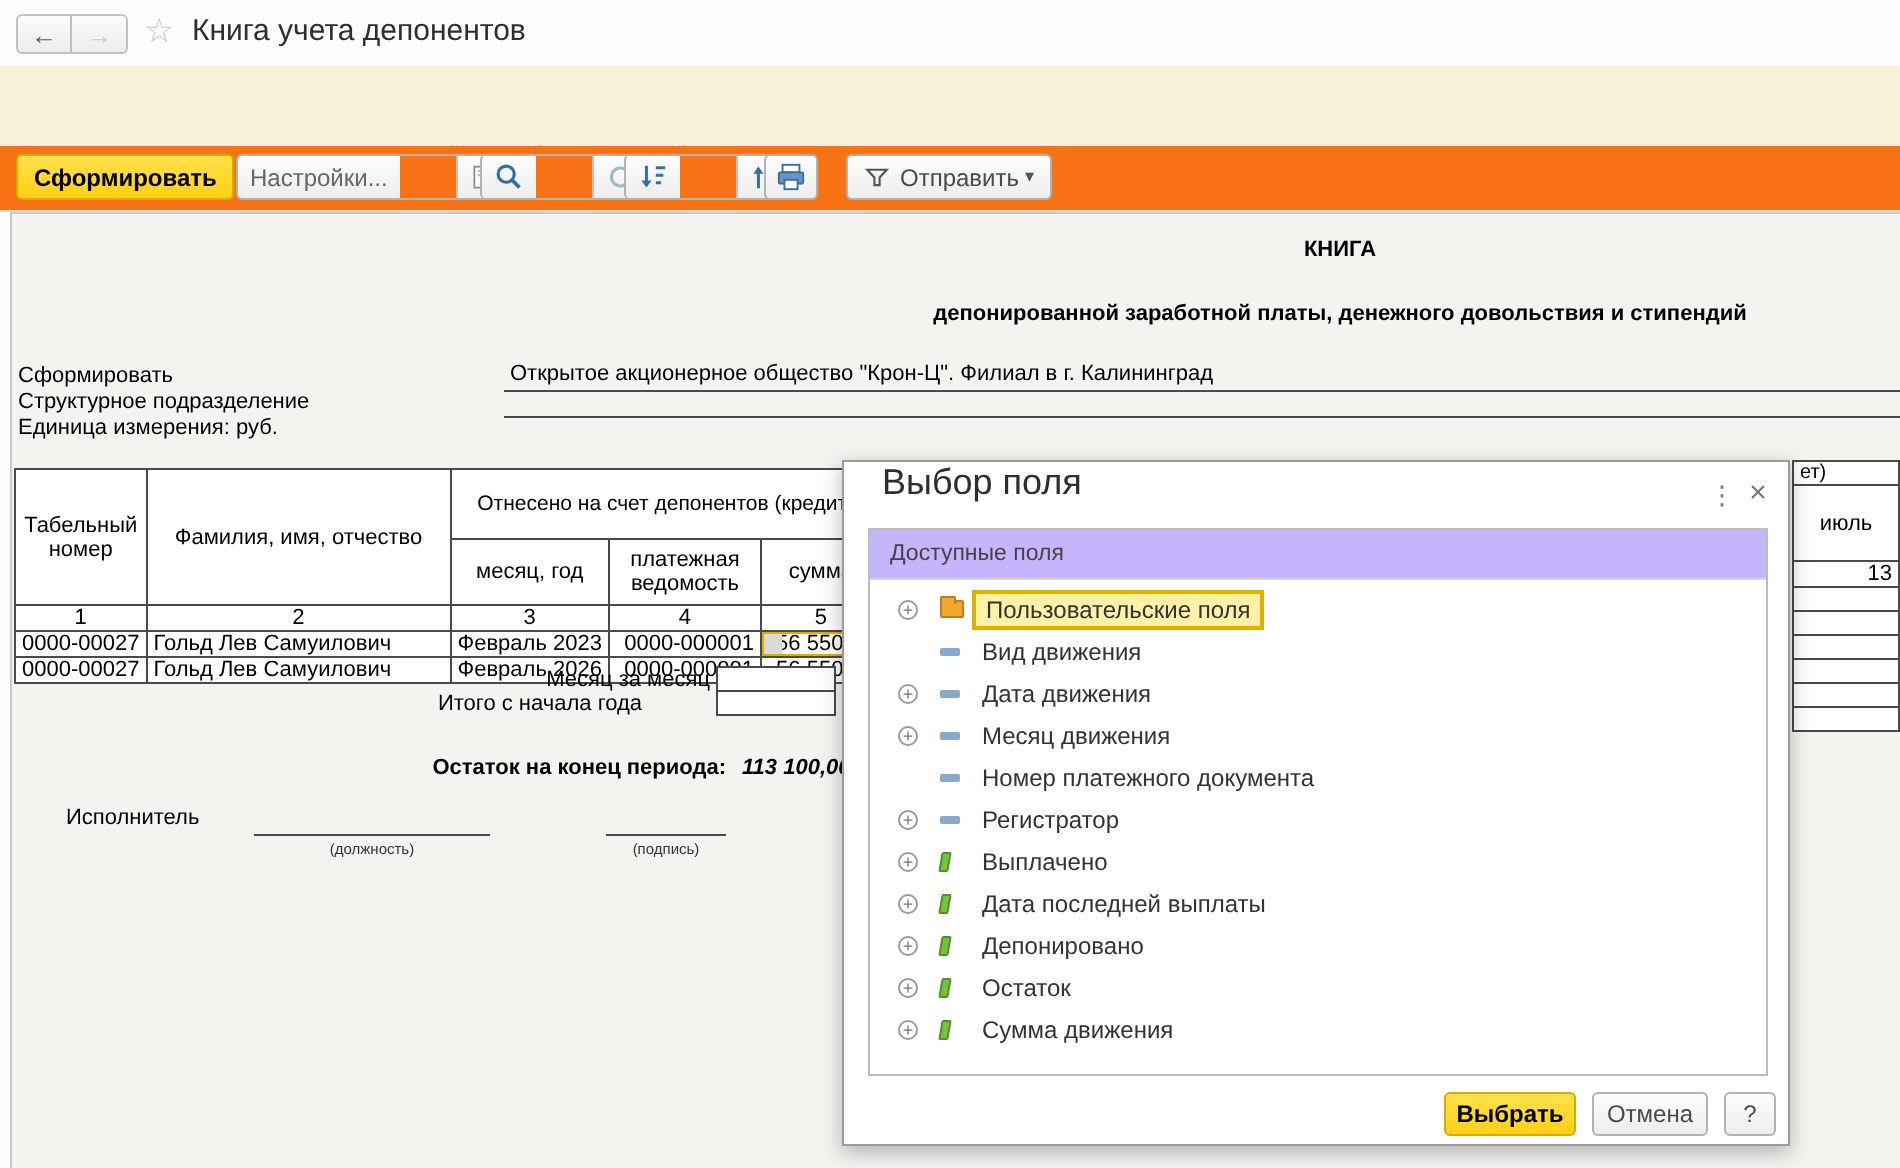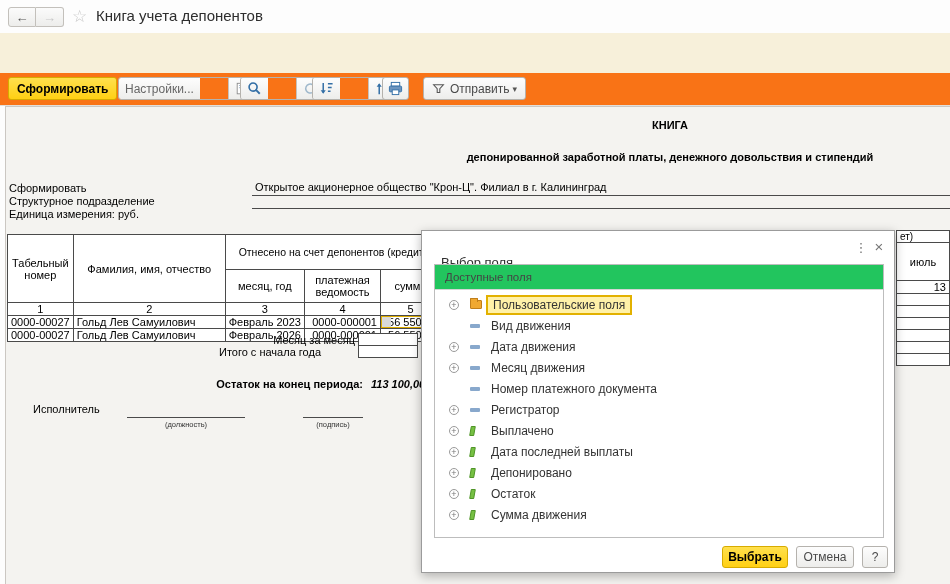--- a/index.html
+++ b/index.html
@@ -58,26 +58,26 @@
   table.sheet th { text-align:center; }
   .c { text-align:center; } .r { text-align:right; } .l { text-align:left; }
   .selcell { position:relative; }
   .sel-overlay { position:absolute; inset:-1px; border:2px solid #dfae00; pointer-events:none; }
   .sel-anchor { position:absolute; left:1px; top:1px; bottom:1px; width:9px; background:#d9d9d9; pointer-events:none; }
   .tot-cell { position:absolute; width:60px; height:13px; background:#fff; border:1px solid #4a4a4a; }
 
   
   .dialog { position:absolute; left:421px; top:230px; width:474px; height:343px; background:#fff;
             border:1px solid #9b9b9b; box-shadow:0 3px 10px rgba(0,0,0,.28); z-index:10; }
-  .dlg-title { position:absolute; left:19px; top:24px; font-size:13px; color:#2e2e2e; }
+  .dlg-title { position:absolute; left:19px; top:0; font-size:18px; color:#2e2e2e; }
   .dlg-menu { position:absolute; right:26px; top:9px; font-size:13px; color:#777; width:14px; text-align:center; }
   .dlg-close { position:absolute; right:7px; top:7px; font-size:15px; color:#777; width:16px; text-align:center; }
   .dlg-panel { position:absolute; left:12px; top:33px; width:450px; height:274px; border:1px solid #bdbdbd; background:#fff; overflow:hidden; }
   .panel-hdr { height:25px; line-height:25px; padding-left:10px; font-size:11.5px; color:#444;
-               background:#22c55e; border-bottom:1px solid #d5d5d5; }
+               background:#c4b5fd; border-bottom:1px solid #d5d5d5; }
   .tree-item { position:relative; height:21px; display:flex; align-items:center; }
   .exp { position:absolute; left:14px; width:10px; height:10px; border:1px solid #9a9a9a; border-radius:50%;
          font-size:9px; line-height:8px; text-align:center; color:#777; background:#fff; }
   .ticon { position:absolute; left:35px; }
   .ticon.folder { width:12px; height:9px; background:#f0a830; border:1px solid #c07e1a; border-radius:1px; }
   .ticon.folder:before { content:""; position:absolute; left:-1px; top:-3px; width:6px; height:3px;
                          background:#f0a830; border:1px solid #c07e1a; border-bottom:none; border-radius:1px 1px 0 0; }
   .ticon.dim { width:10px; height:4px; background:#88a8cc; border-radius:1px; margin-top:1px; }
   .ticon.res { width:5px; height:10px; background:#76c043; border:1px solid #4f9427; transform:skewX(-10deg); border-radius:1px; }
   .tlabel { position:absolute; left:56px; font-size:12px; color:#333; white-space:nowrap; }

